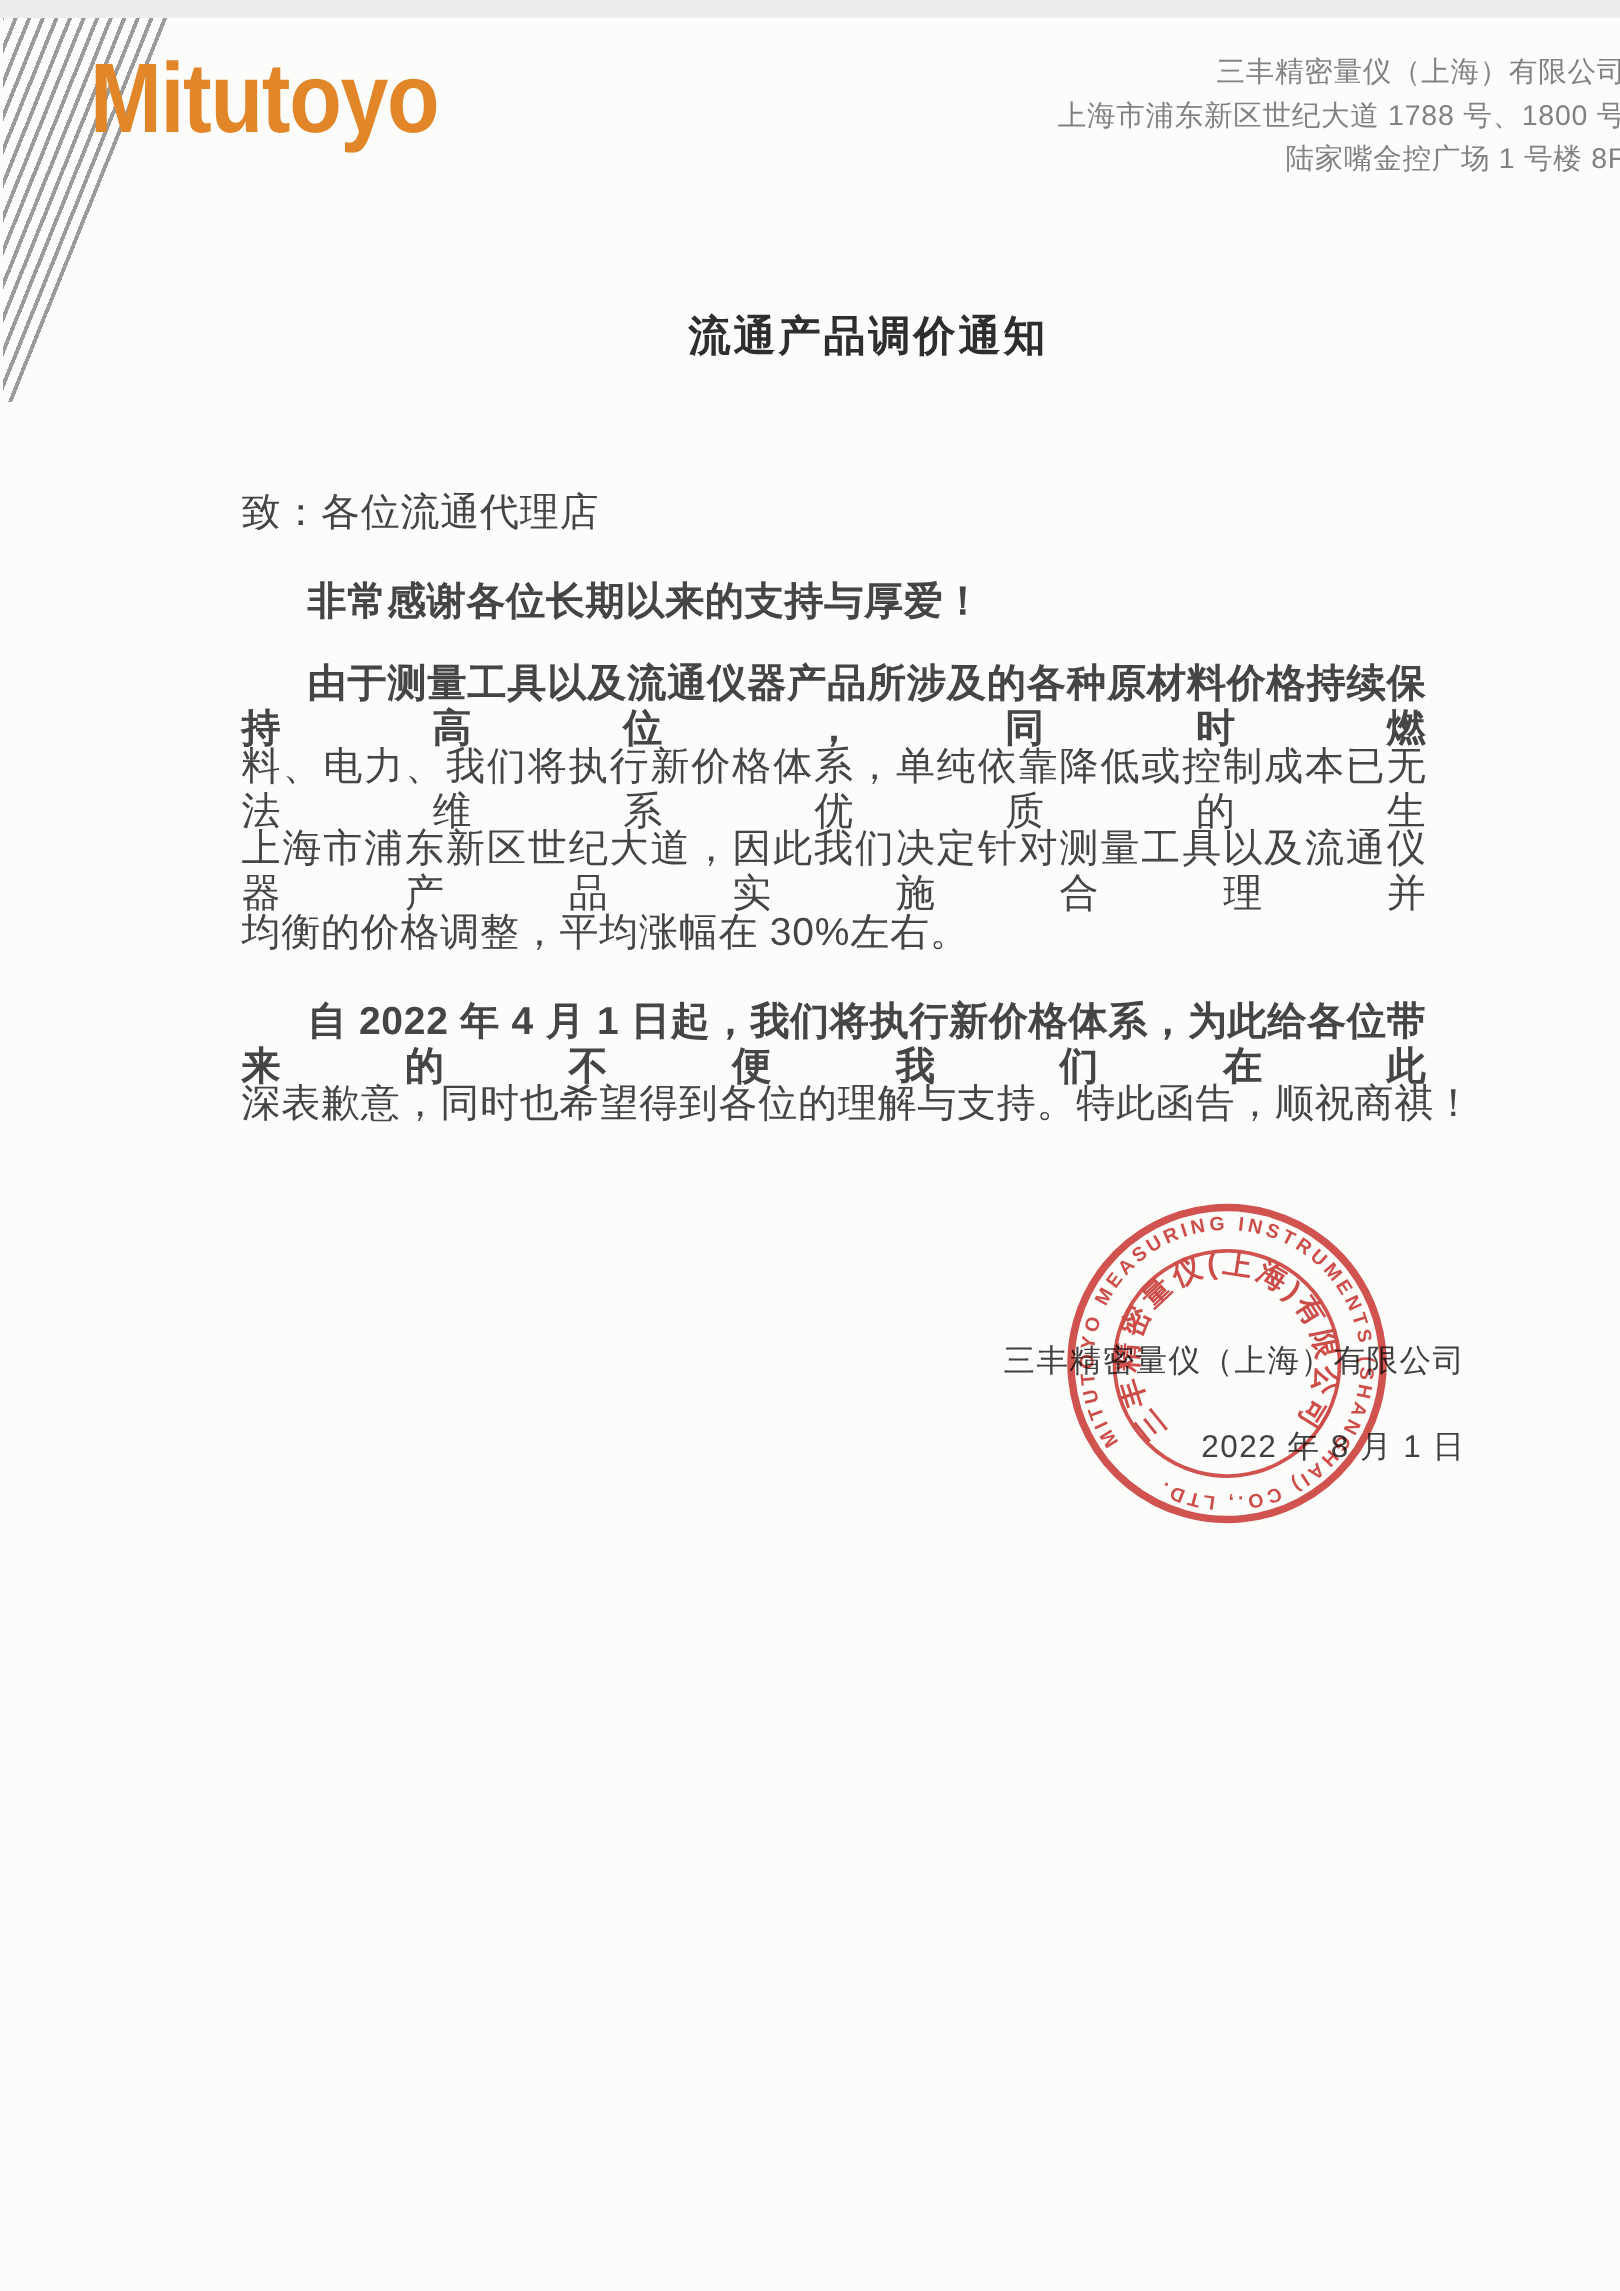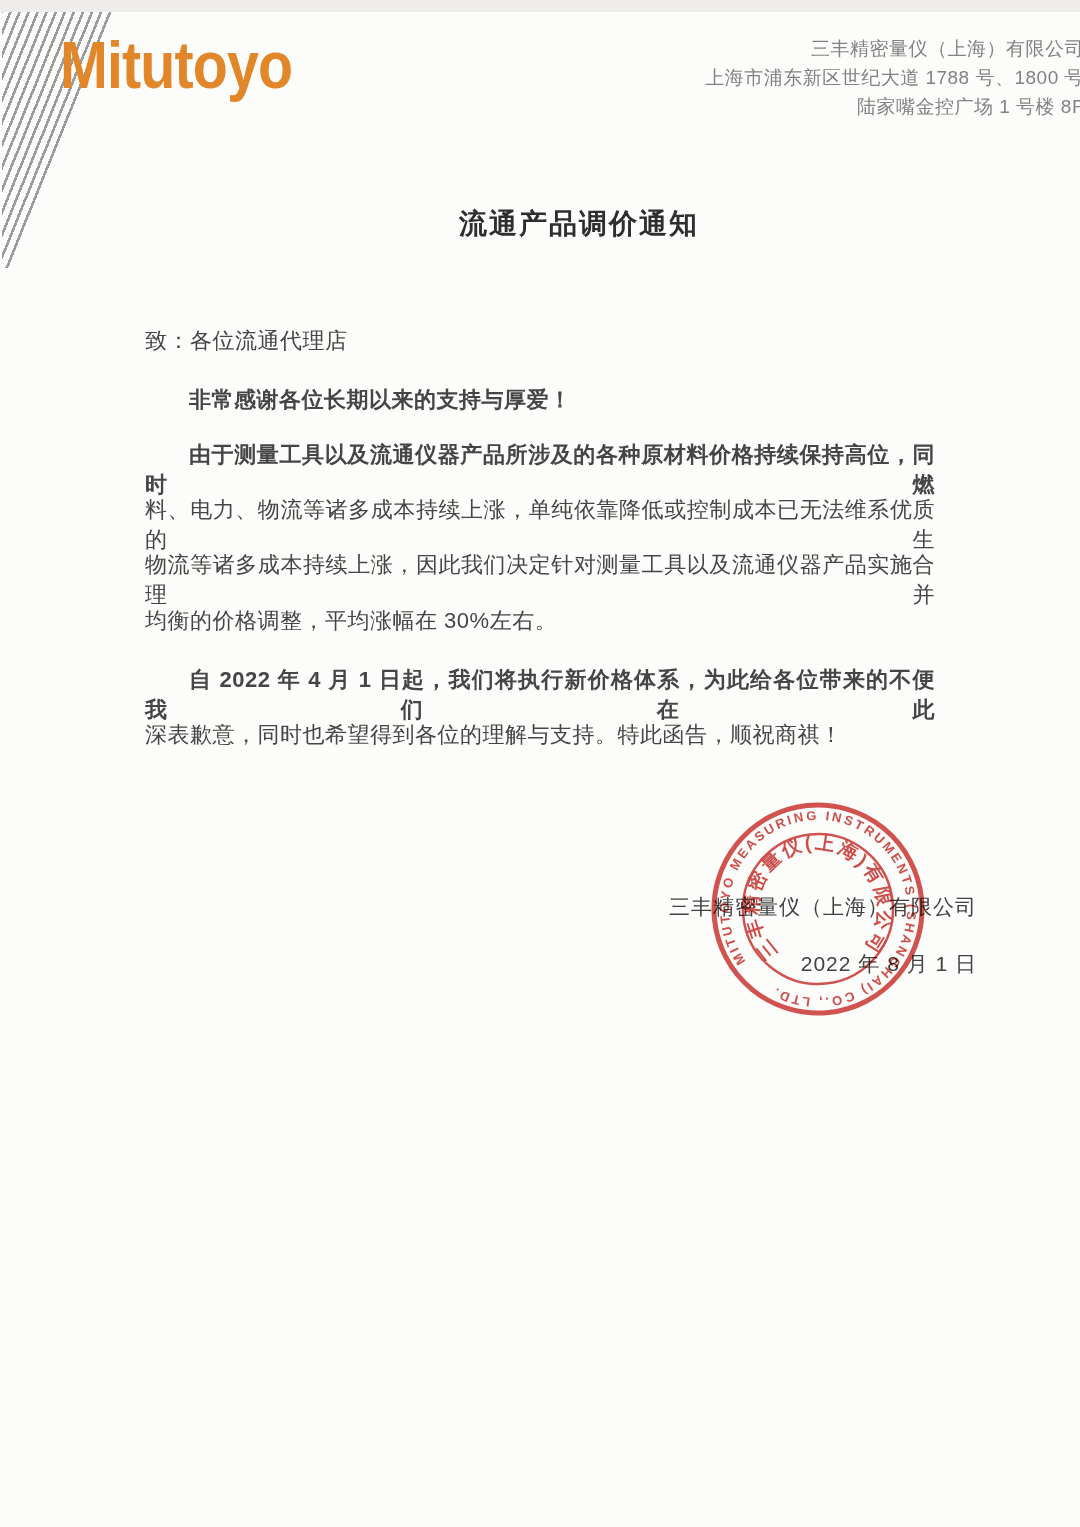--- a/index.html
+++ b/index.html
@@ -26,22 +26,22 @@
     position:absolute;top:22px;right:36px;text-align:right;
     font-size:19px;line-height:29px;color:#828282;letter-spacing:.5px;
   }
   .title{
     position:absolute;top:192px;left:12px;right:0;margin:0 0 0 26px;
     text-align:center;font-size:28px;line-height:40px;font-weight:bold;
     color:#2e2e2e;letter-spacing:2px;
   }
   .body-block{position:absolute;left:145px;top:0;width:790px;color:#454545;}
   .line{
-    position:absolute;left:0;width:790px;
-    font-size:22px;line-height:30px;letter-spacing:.5px;white-space:nowrap;
+    position:absolute;left:16px;width:790px;
+    font-size:26px;line-height:30px;letter-spacing:.5px;white-space:nowrap;
   }
   .line.indent{text-indent:44px;font-weight:bold;}
   .line.just{white-space:normal;text-align:justify;text-align-last:justify;}
   .l0{top:314px}.l1{top:373px}.l2{top:428px}.l3{top:483px}
   .l4{top:538px}.l5{top:594px}.l6{top:653px}.l7{top:708px}
   .sig-company{
     position:absolute;top:881px;right:143px;
     font-size:21px;letter-spacing:1px;color:#414141;
   }
   .sig-date{
@@ -75,22 +75,22 @@
     <div>上海市浦东新区世纪大道 1788 号、1800 号</div>
     <div>陆家嘴金控广场 1 号楼 8F</div>
   </div>
 
   <h1 class="title">流通产品调价通知</h1>
 
   <div class="body-block">
     <div class="line l0">致：各位流通代理店</div>
     <div class="line l1 indent">非常感谢各位长期以来的支持与厚爱！</div>
     <div class="line l2 indent just">由于测量工具以及流通仪器产品所涉及的各种原材料价格持续保持高位，同时燃</div>
-    <div class="line l3 just">料、电力、物流等诸多成本持续上涨，单纯依靠降低或控制成本已无法维系优质的生</div>
-    <div class="line l4 just">物流等诸多成本持续上涨，因此我们决定针对测量工具以及流通仪器产品实施合理并</div>
+    <div class="line l3 just">料、电力、我们将执行新价格体系，单纯依靠降低或控制成本已无法维系优质的生</div>
+    <div class="line l4 just">上海市浦东新区世纪大道，因此我们决定针对测量工具以及流通仪器产品实施合理并</div>
     <div class="line l5">均衡的价格调整，平均涨幅在 30%左右。</div>
     <div class="line l6 indent just">自 2022 年 4 月 1 日起，我们将执行新价格体系，为此给各位带来的不便我们在此</div>
     <div class="line l7">深表歉意，同时也希望得到各位的理解与支持。特此函告，顺祝商祺！</div>
   </div>
 
   <div class="sig-company">三丰精密量仪（上海）有限公司</div>
   <div class="sig-date">2022 年 8 月 1 日</div>
 
   <svg class="stamp" viewBox="0 0 224 224" xmlns="http://www.w3.org/2000/svg">
     <circle cx="112" cy="112" r="104" fill="none" stroke="#cf4541" stroke-width="5"></circle>

